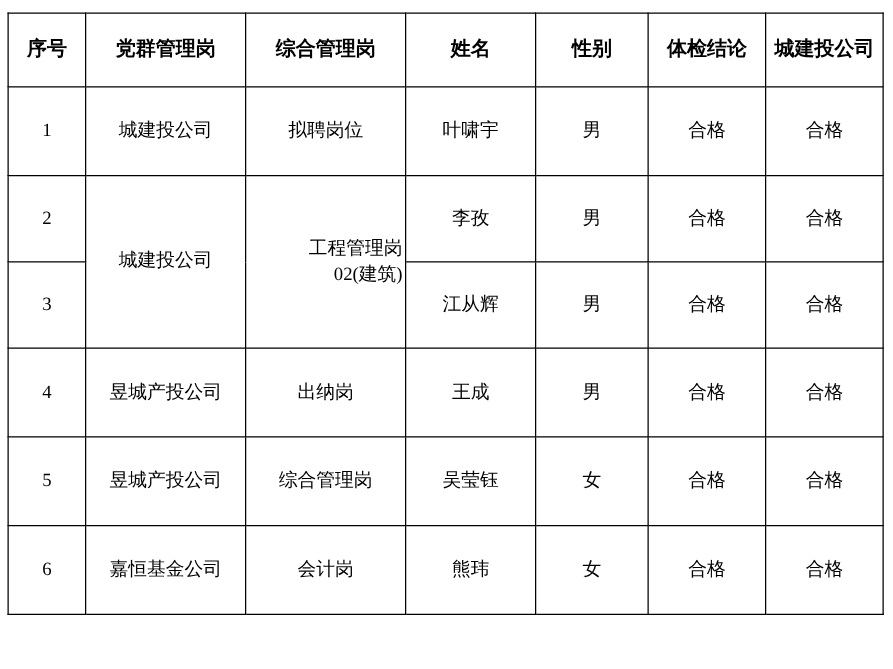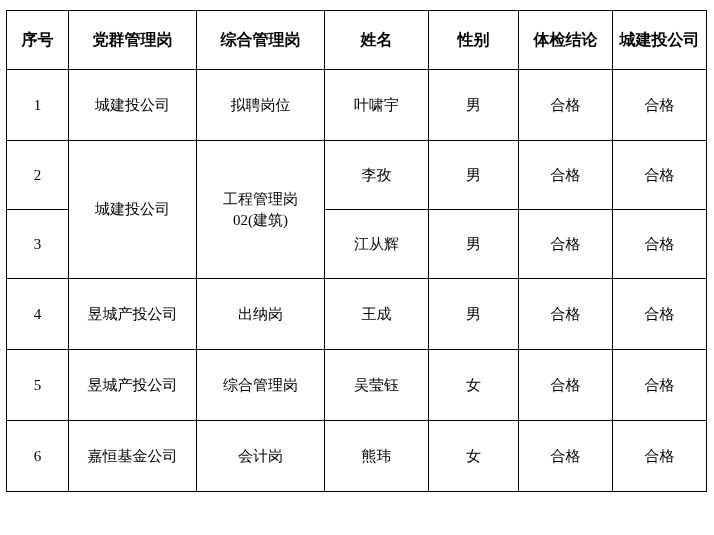--- a/index.html
+++ b/index.html
@@ -48,20 +48,21 @@
   }
   .col-seq   { width: 62px; }
   .col-comp  { width: 128px; }
   .col-post  { width: 128px; }
   .col-name  { width: 104px; }
   .col-gender{ width: 90px; }
   .col-med   { width: 94px; }
   .col-insp  { width: 94px; }
   .cell-lines {
     display: block;
+    text-align: right;
   }
   .cell-lines span {
     display: block;
     white-space: nowrap;
   }
 </style>
 </head>
 <body>
 
 <div id="sheet">

